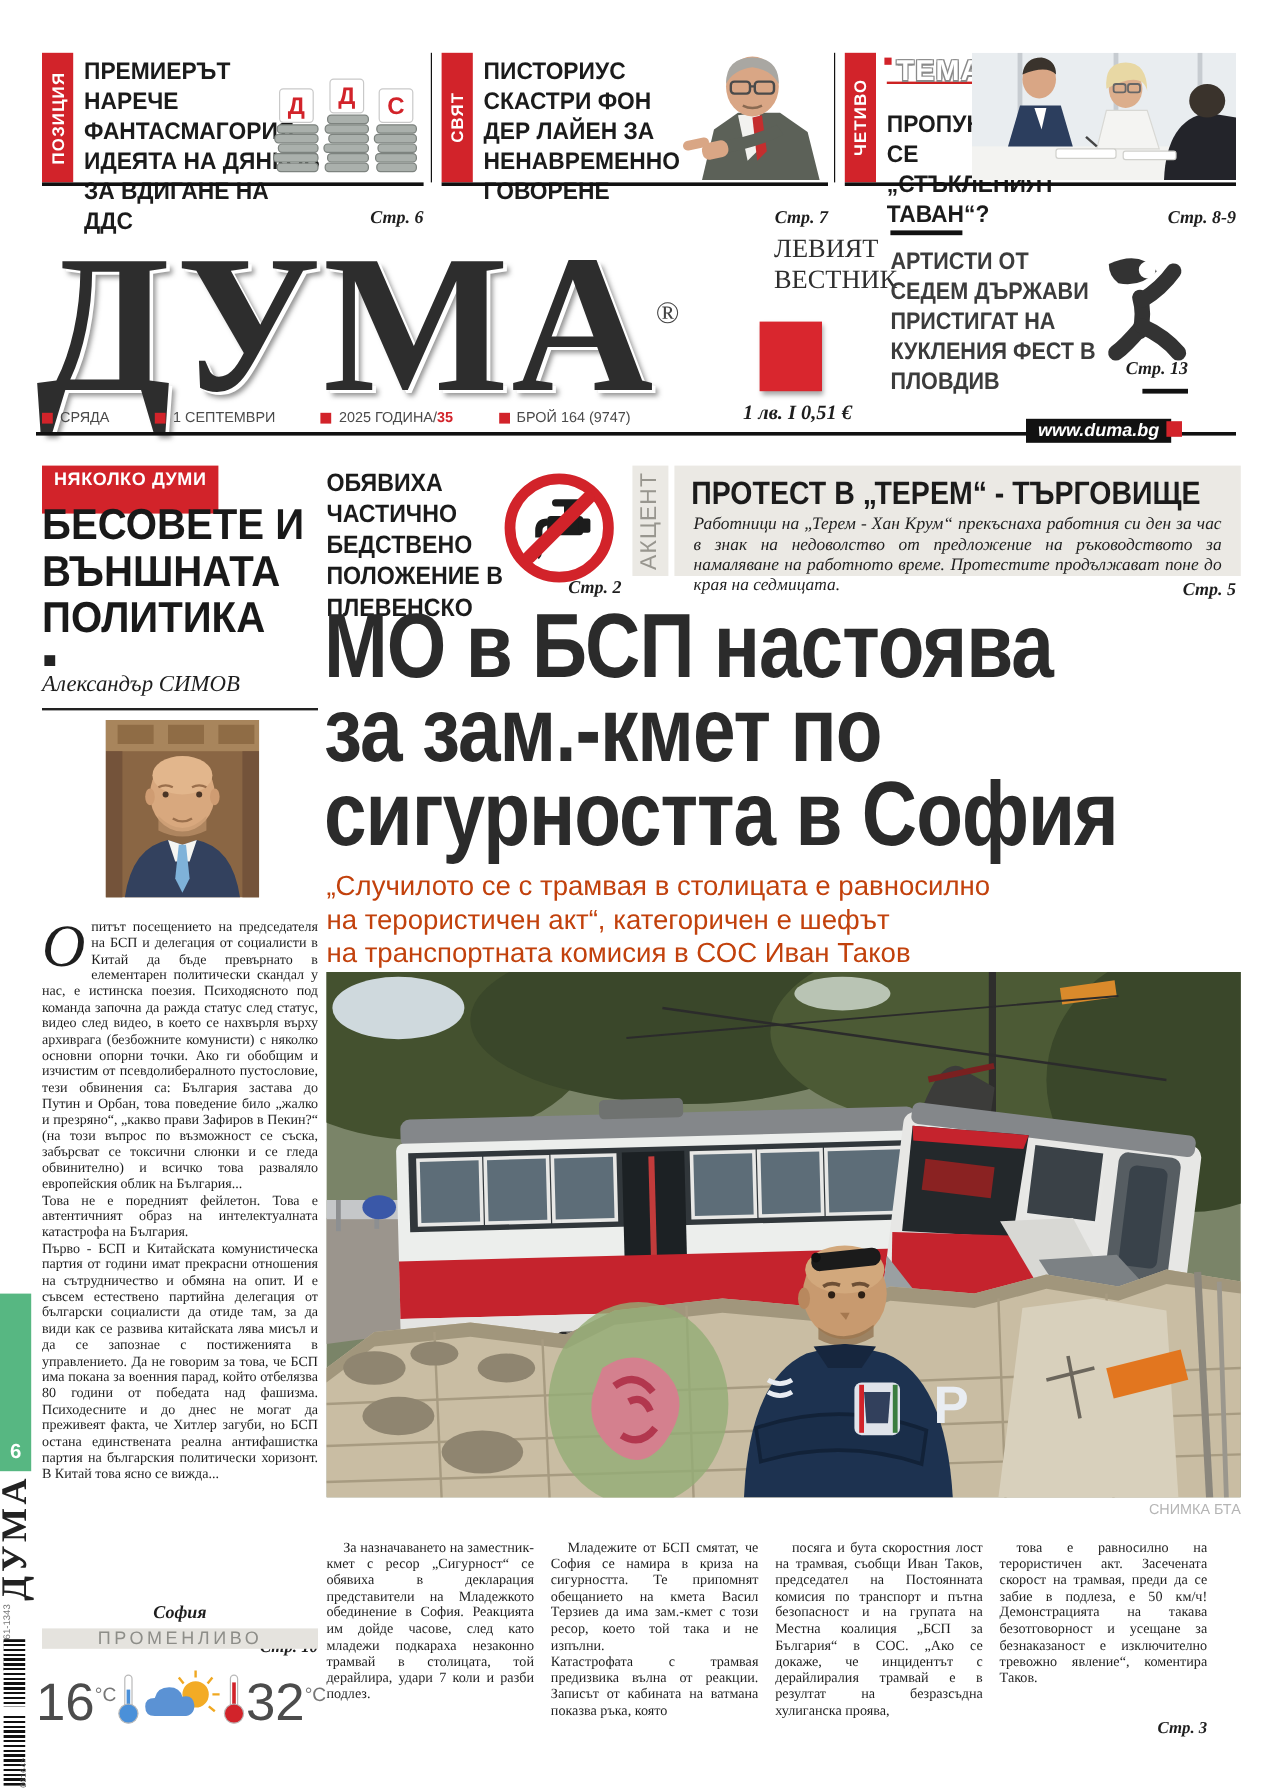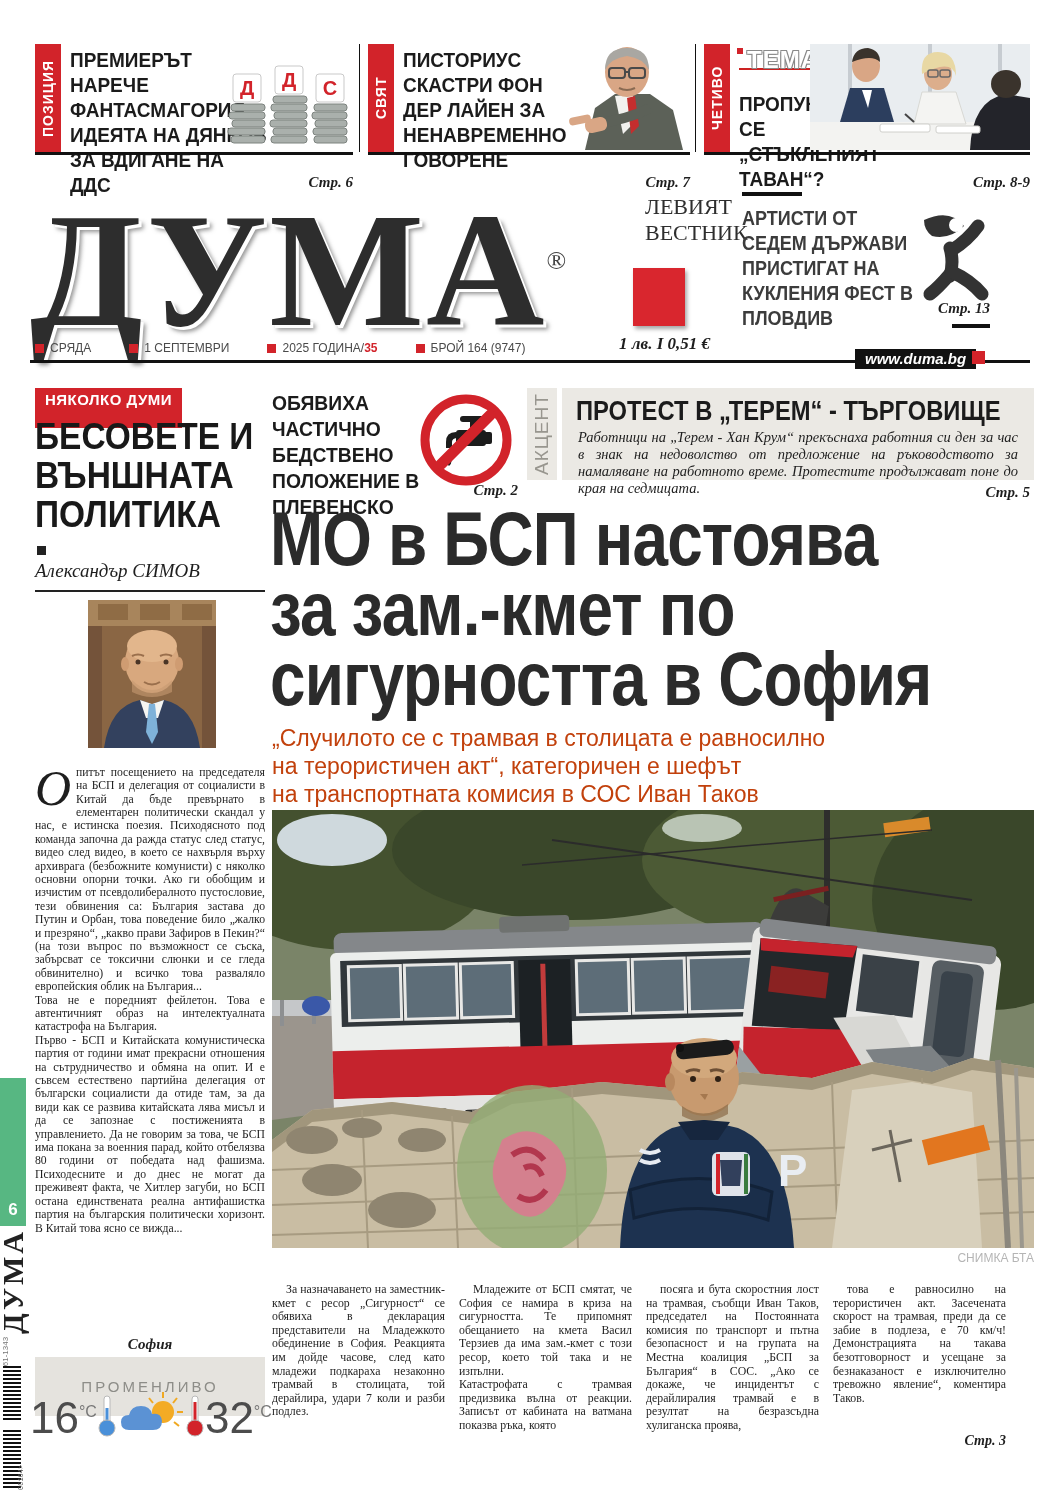--- a/index.html
+++ b/index.html
@@ -64,21 +64,21 @@
   .op-sq{left:37px;top:546px;width:9px;height:9px;background:#222;}
   .op-author{left:35px;top:560px;font-style:italic;font-size:19px;}
   .op-rule{left:35px;top:590px;width:230px;height:2px;background:#222;}
   .op-photo{left:88px;top:600px;width:128px;height:148px;}
   .op-body{left:35px;top:754px;width:230px;font-size:11.7px;line-height:13.4px;text-align:justify;
     white-space:pre-line;}
   .dropcap{float:left;font-size:50px;line-height:40px;font-style:italic;padding:2px 5px 0 0;}
   .op-page{left:35px;top:1366px;width:230px;text-align:right;font-style:italic;font-weight:bold;font-size:14px;}
   .w-city{left:35px;top:1336px;width:230px;text-align:center;font-weight:bold;font-style:italic;font-size:15px;}
   .w-cond{left:35px;top:1357px;width:230px;background:#e5e3de;color:#8d8d88;text-align:center;
-    font-family:"Liberation Sans",sans-serif;font-size:15px;letter-spacing:3px;padding:21px 0;}
+    font-family:"Liberation Sans",sans-serif;font-size:15px;letter-spacing:3px;padding:0 0;}
   .w-row{left:30px;top:1390px;width:240px;display:flex;align-items:center;justify-content:space-between;}
   .w-temp{font-family:"Liberation Sans",sans-serif;font-size:44px;color:#4c4c4c;line-height:1;}
   .w-temp sup{font-size:16px;color:#777;}
 
   
   .dis-head{left:272px;top:390px;width:170px;font-family:"Liberation Sans",sans-serif;font-weight:bold;
     font-size:21px;line-height:26px;color:#1b1b1b;transform:scaleX(.92);transform-origin:left top;}
   .dis-page{left:448px;top:482px;width:70px;text-align:right;font-style:italic;font-weight:bold;font-size:15px;}
   .accent-label{left:527px;top:388px;width:30px;height:92px;background:#ebe9e4;display:flex;align-items:center;
     justify-content:center;writing-mode:vertical-rl;transform:rotate(180deg);
@@ -490,18 +490,18 @@
       </g>
     </svg>
   </div>
   <div class="abs credit">СНИМКА БТА</div>
 
   <div class="abs cols">
     <div class="col">За назначаването на заместник-кмет с ресор „Сигурност“ се обявиха в декларация представители на Младежкото обединение в София. Реакцията им дойде часове, след като младежи подкараха незаконно трамвай в столицата, той дерайлира, удари 7 коли и разби подлез.</div>
     <div class="col">Младежите от БСП смятат, че София се намира в криза на сигурността. Те припомнят обещанието на кмета Васил Терзиев да има зам.-кмет с този ресор, което той така и не изпълни.
 Катастрофата с трамвая предизвика вълна от реакции. Записът от кабината на ватмана показва ръка, която</div>
     <div class="col">посяга и бута скоростния лост на трамвая, съобщи Иван Таков, председател на Постоянната комисия по транспорт и пътна безопасност и на групата на Местна коалиция „БСП за България“ в СОС. „Ако се докаже, че инцидентът с дерайлиралия трамвай е в резултат на безразсъдна хулиганска проява,</div>
-    <div class="col"><span>това е равносилно на терористичен акт. Засечената скорост на трамвая, преди да се забие в подлеза, е 70 км/ч! Демонстрацията на такава безотговорност и усещане за безнаказаност е изключително тревожно явление“, коментира Таков.</span>
+    <div class="col"><span>това е равносилно на терористичен акт. Засечената скорост на трамвая, преди да се забие в подлеза, е 50 км/ч! Демонстрацията на такава безотговорност и усещане за безнаказаност е изключително тревожно явление“, коментира Таков.</span>
       <div class="main-page">Стр. 3</div>
     </div>
   </div>
 
 </div>
 
 </body></html>

